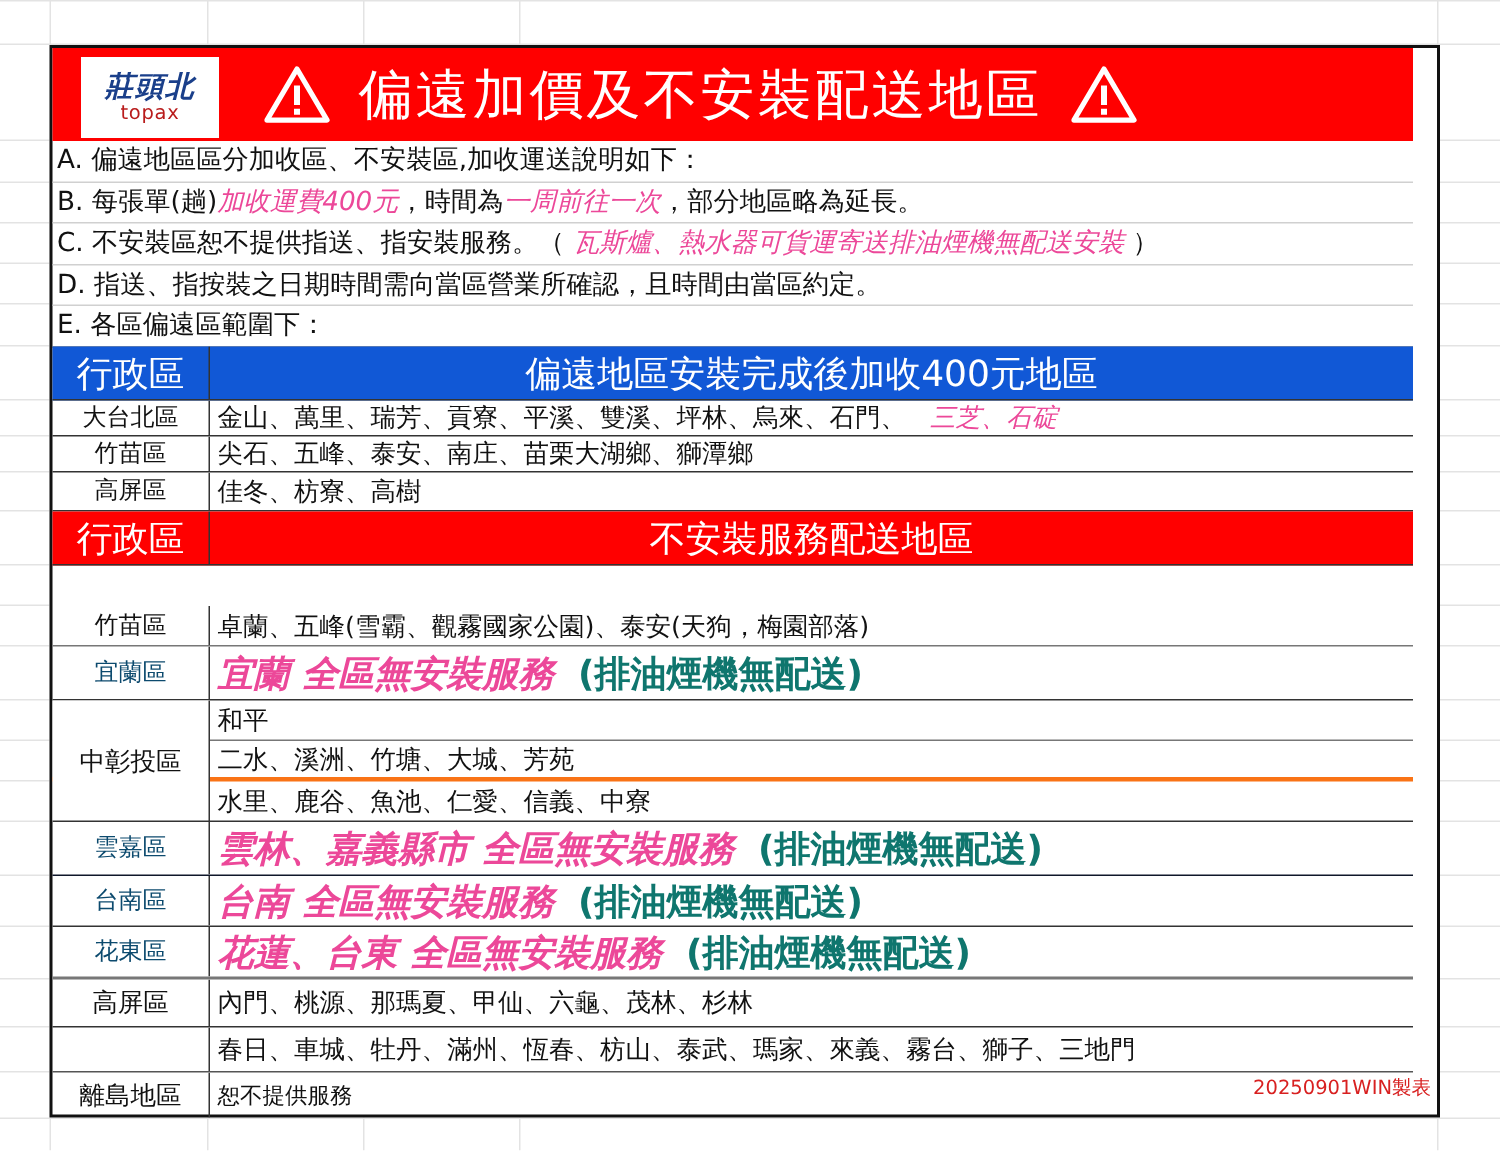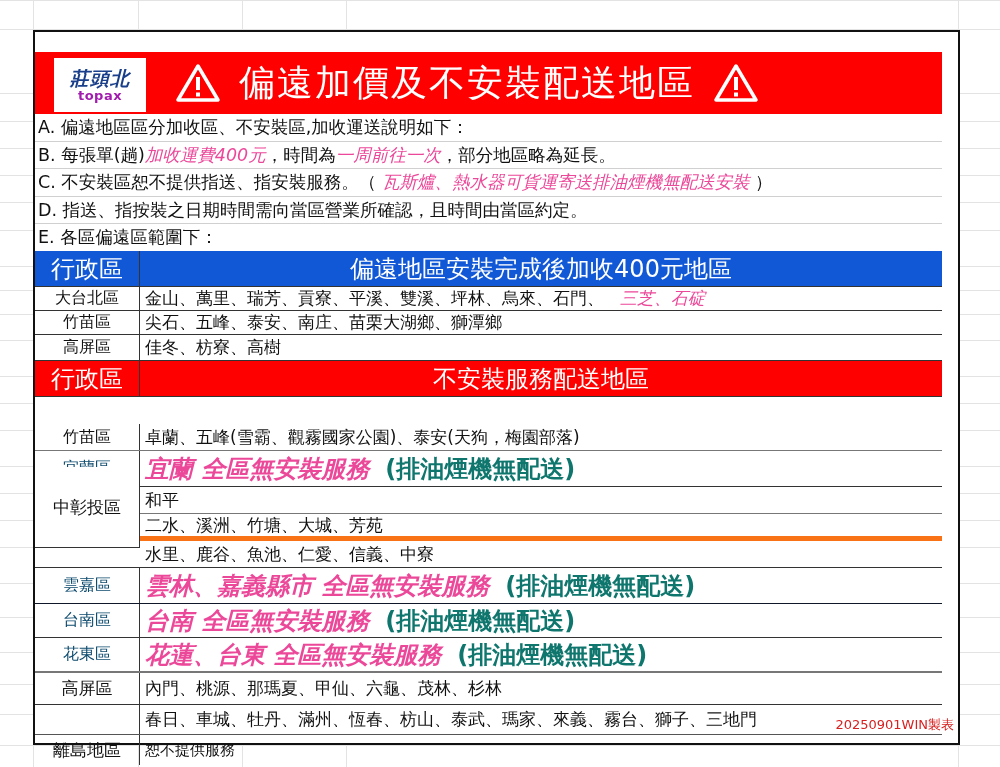--- a/index.html
+++ b/index.html
@@ -7,29 +7,29 @@
   body { position: relative; font-family: "DejaVu Sans", "Liberation Sans", sans-serif; color: #111; }
 
   
   .grid { position: absolute; inset: 0; pointer-events: none; }
   .grid .v { position: absolute; top: 0; bottom: 0; width: 1px; background: #e3e3e3; }
   .grid .h { position: absolute; left: 0; right: 0; height: 1px; background: #e3e3e3; }
 
   .sheet { position: absolute; left: 33px; top: 30px; width: 927px; height: 715px;
            border: 2px solid #111; background: #fff; }
 
-  .row { position: absolute; left: 0; right: 16px; border-bottom: 1px solid #555; overflow: hidden; margin-top: 20px; }
+  .row { position: absolute; left: 0; right: 16px; border-bottom: 1px solid #555; overflow: hidden; }
 
   
   .title-row { top: 0; height: 62px; background: #ff0000; border-bottom: none; }
   .logo { position: absolute; left: 19px; top: 6px; width: 92px; height: 54px; background: #fff;
           display: flex; flex-direction: column; align-items: center; justify-content: center; }
   .logo-cn { font-family: "DejaVu Serif", serif; font-style: italic; font-weight: bold; color: #1a3f8a;
              font-size: 19px; letter-spacing: 1px; line-height: 22px; }
-  .logo-en { font-weight: bold; color: #a21caf; font-size: 13px; line-height: 14px; letter-spacing: 0.5px; }
+  .logo-en { font-weight: normal; color: #b91c1c; font-size: 13px; line-height: 14px; letter-spacing: 0.5px; }
   .title-inner { position: absolute; left: 140px; top: 0; height: 62px; display: flex; align-items: center; gap: 18px; }
   .warn { width: 46px; height: 40px; }
   .title-text { color: #fff; font-size: 36px; font-weight: 500; letter-spacing: 2px; white-space: nowrap; }
 
   
   .info { height: 27.5px; line-height: 27px; font-size: 17.5px; padding-left: 3px; white-space: nowrap;
           border-bottom: 1px solid #d0d0d0; }
   .red { color: #ec4899; font-style: italic; }
   .blue { color: #0f766e; }
 
@@ -164,21 +164,21 @@
     <div class="lc redtxt">宜蘭區</div>
     <div class="rc big">
       <span class="red">宜蘭 全區無安裝服務</span>
         <span class="blue">(排油煙機無配送)</span>
     </div>
   </div>
 
   <div class="row dr" style="top:435px; height:27px; border-bottom:1px solid #777">
     <div class="rc">和平</div>
   </div>
-  <div class="row dr" style="top:462px; height:27px; border-bottom:5px solid #f97316">
+  <div class="row dr" style="top:462px; height:27px; border-bottom:3px solid #f97316">
     <div class="rc">二水、溪洲、竹塘、大城、芳苑</div>
   </div>
   <div class="row dr" style="top:489px; height:27px; border-bottom:1px solid #333">
     <div class="rc">水里、鹿谷、魚池、仁愛、信義、中寮</div>
   </div>
   <div class="merged-left" style="top:435px; height:81px">中彰投區</div>
 
   <div class="row dr" style="top:516px; height:36px; border-bottom:1px solid #0f172a">
     <div class="lc redtxt">雲嘉區</div>
     <div class="rc big">

